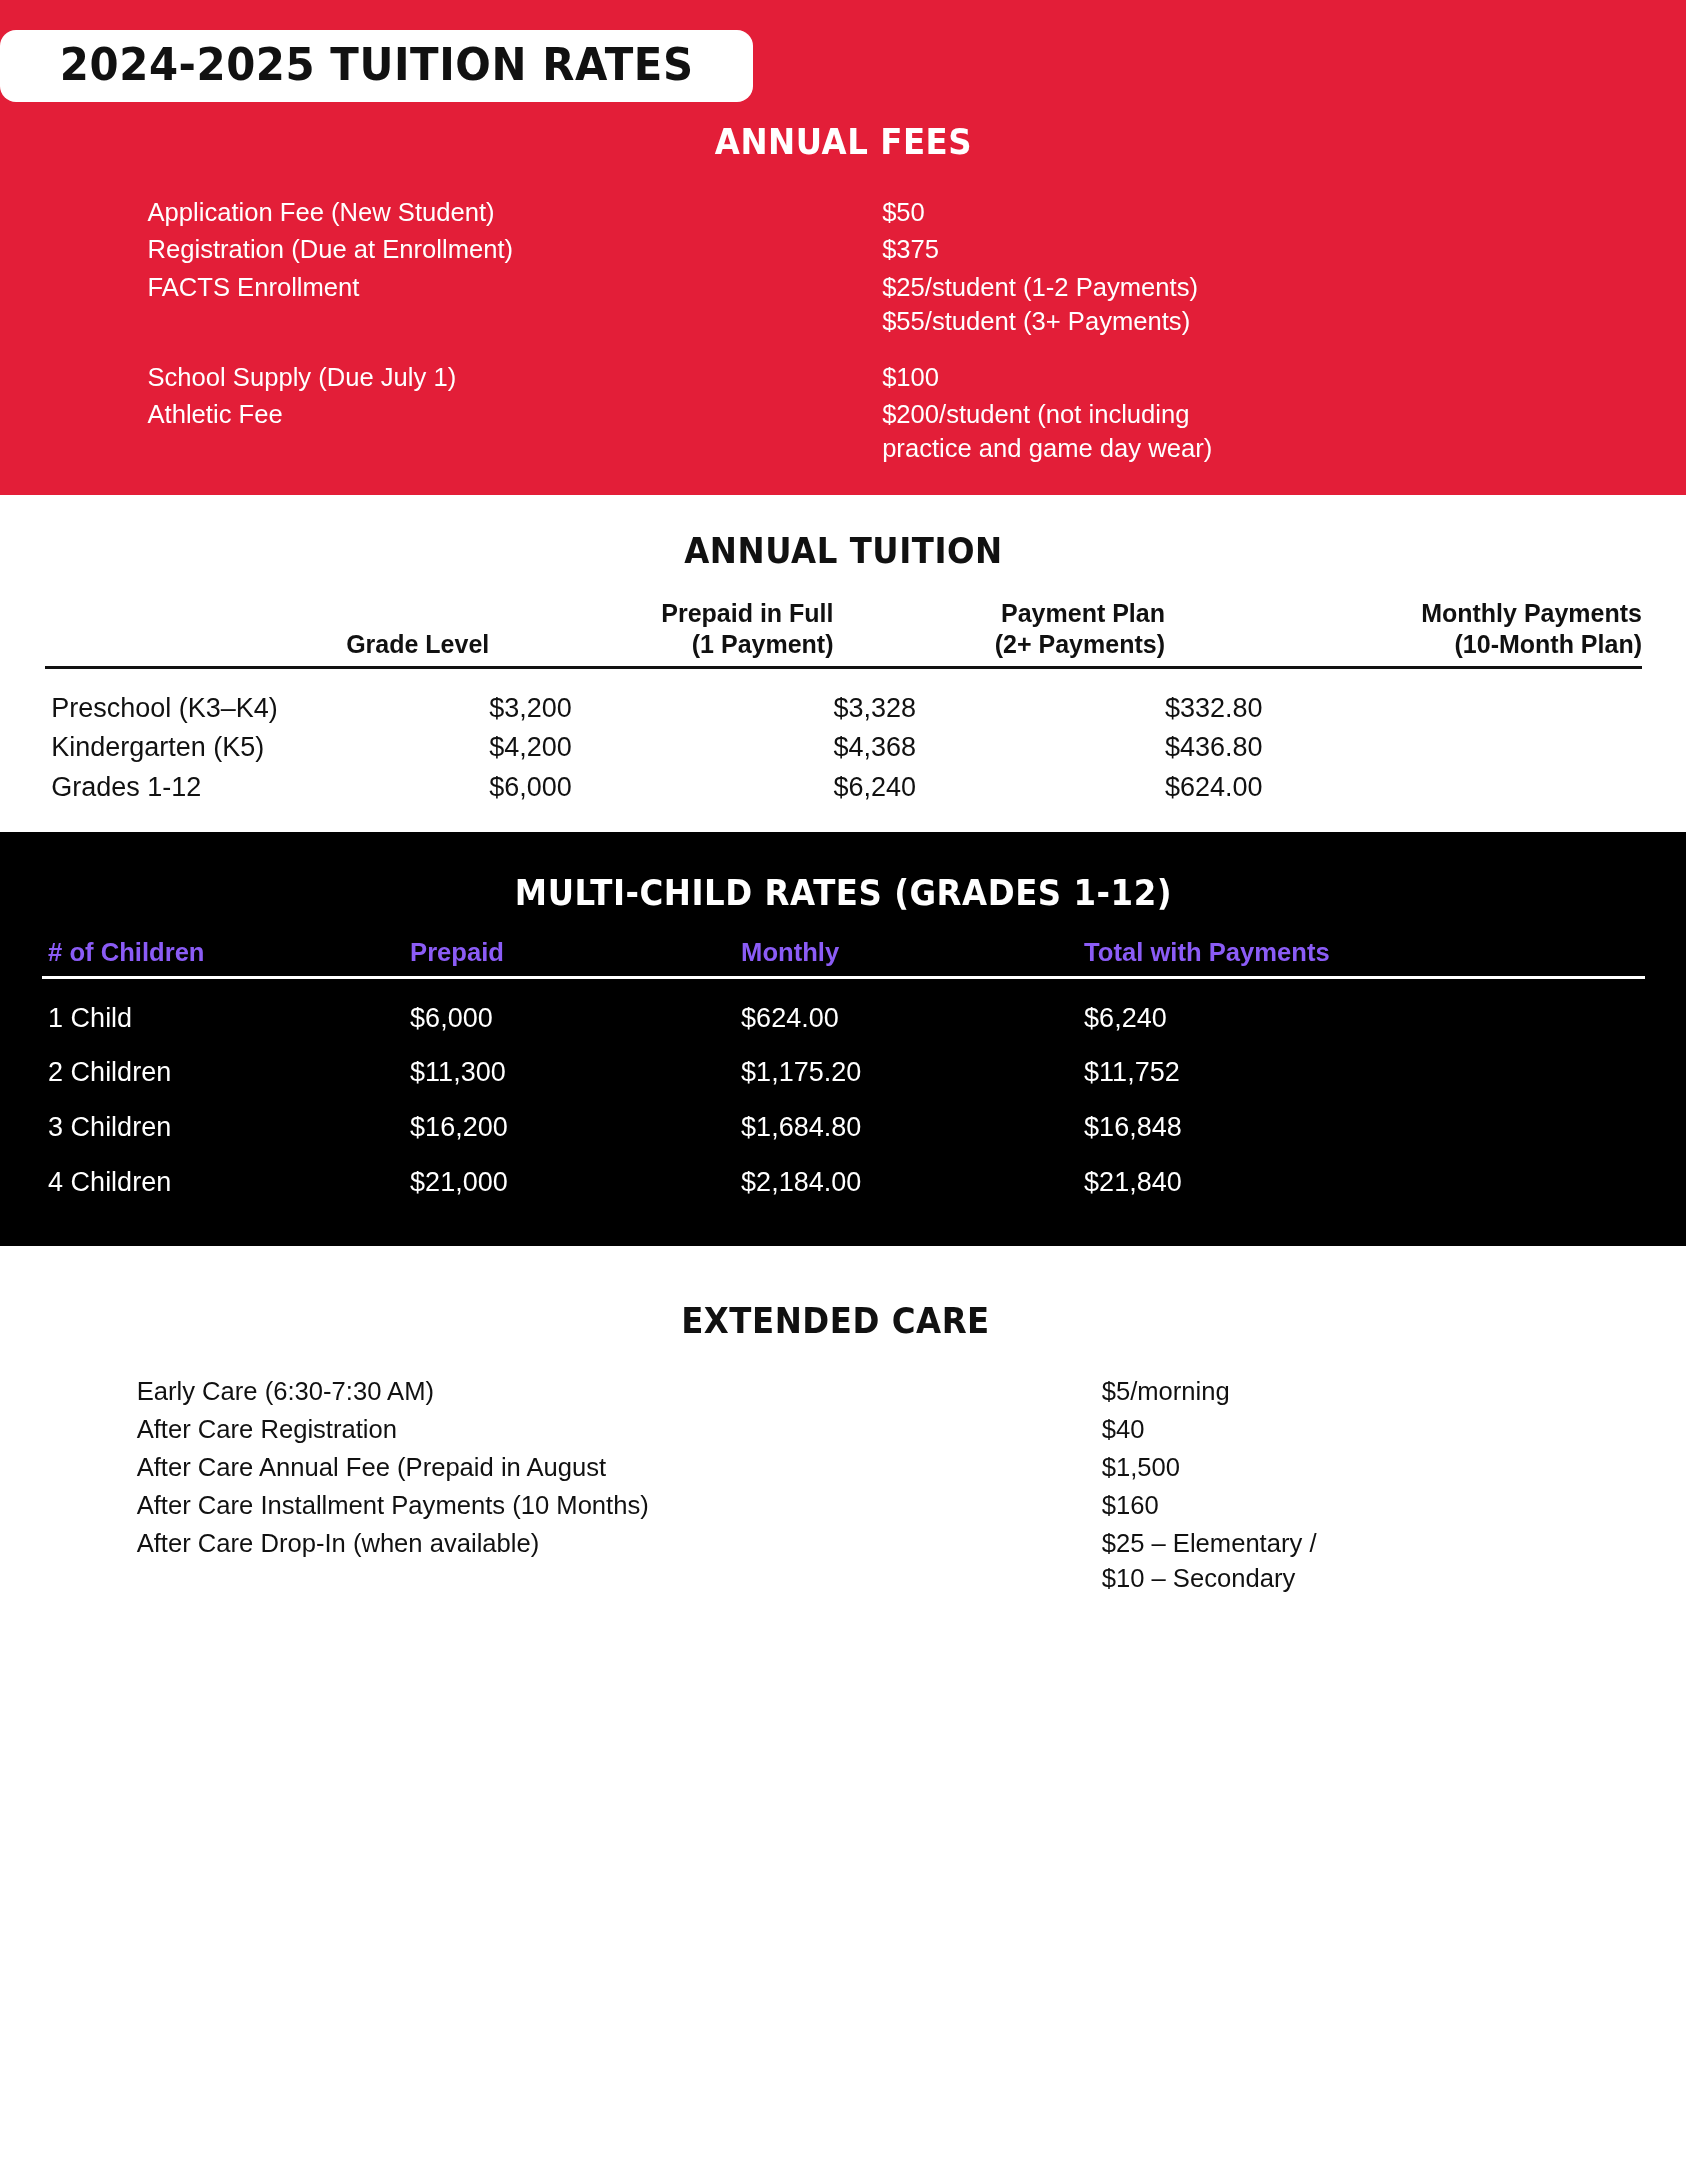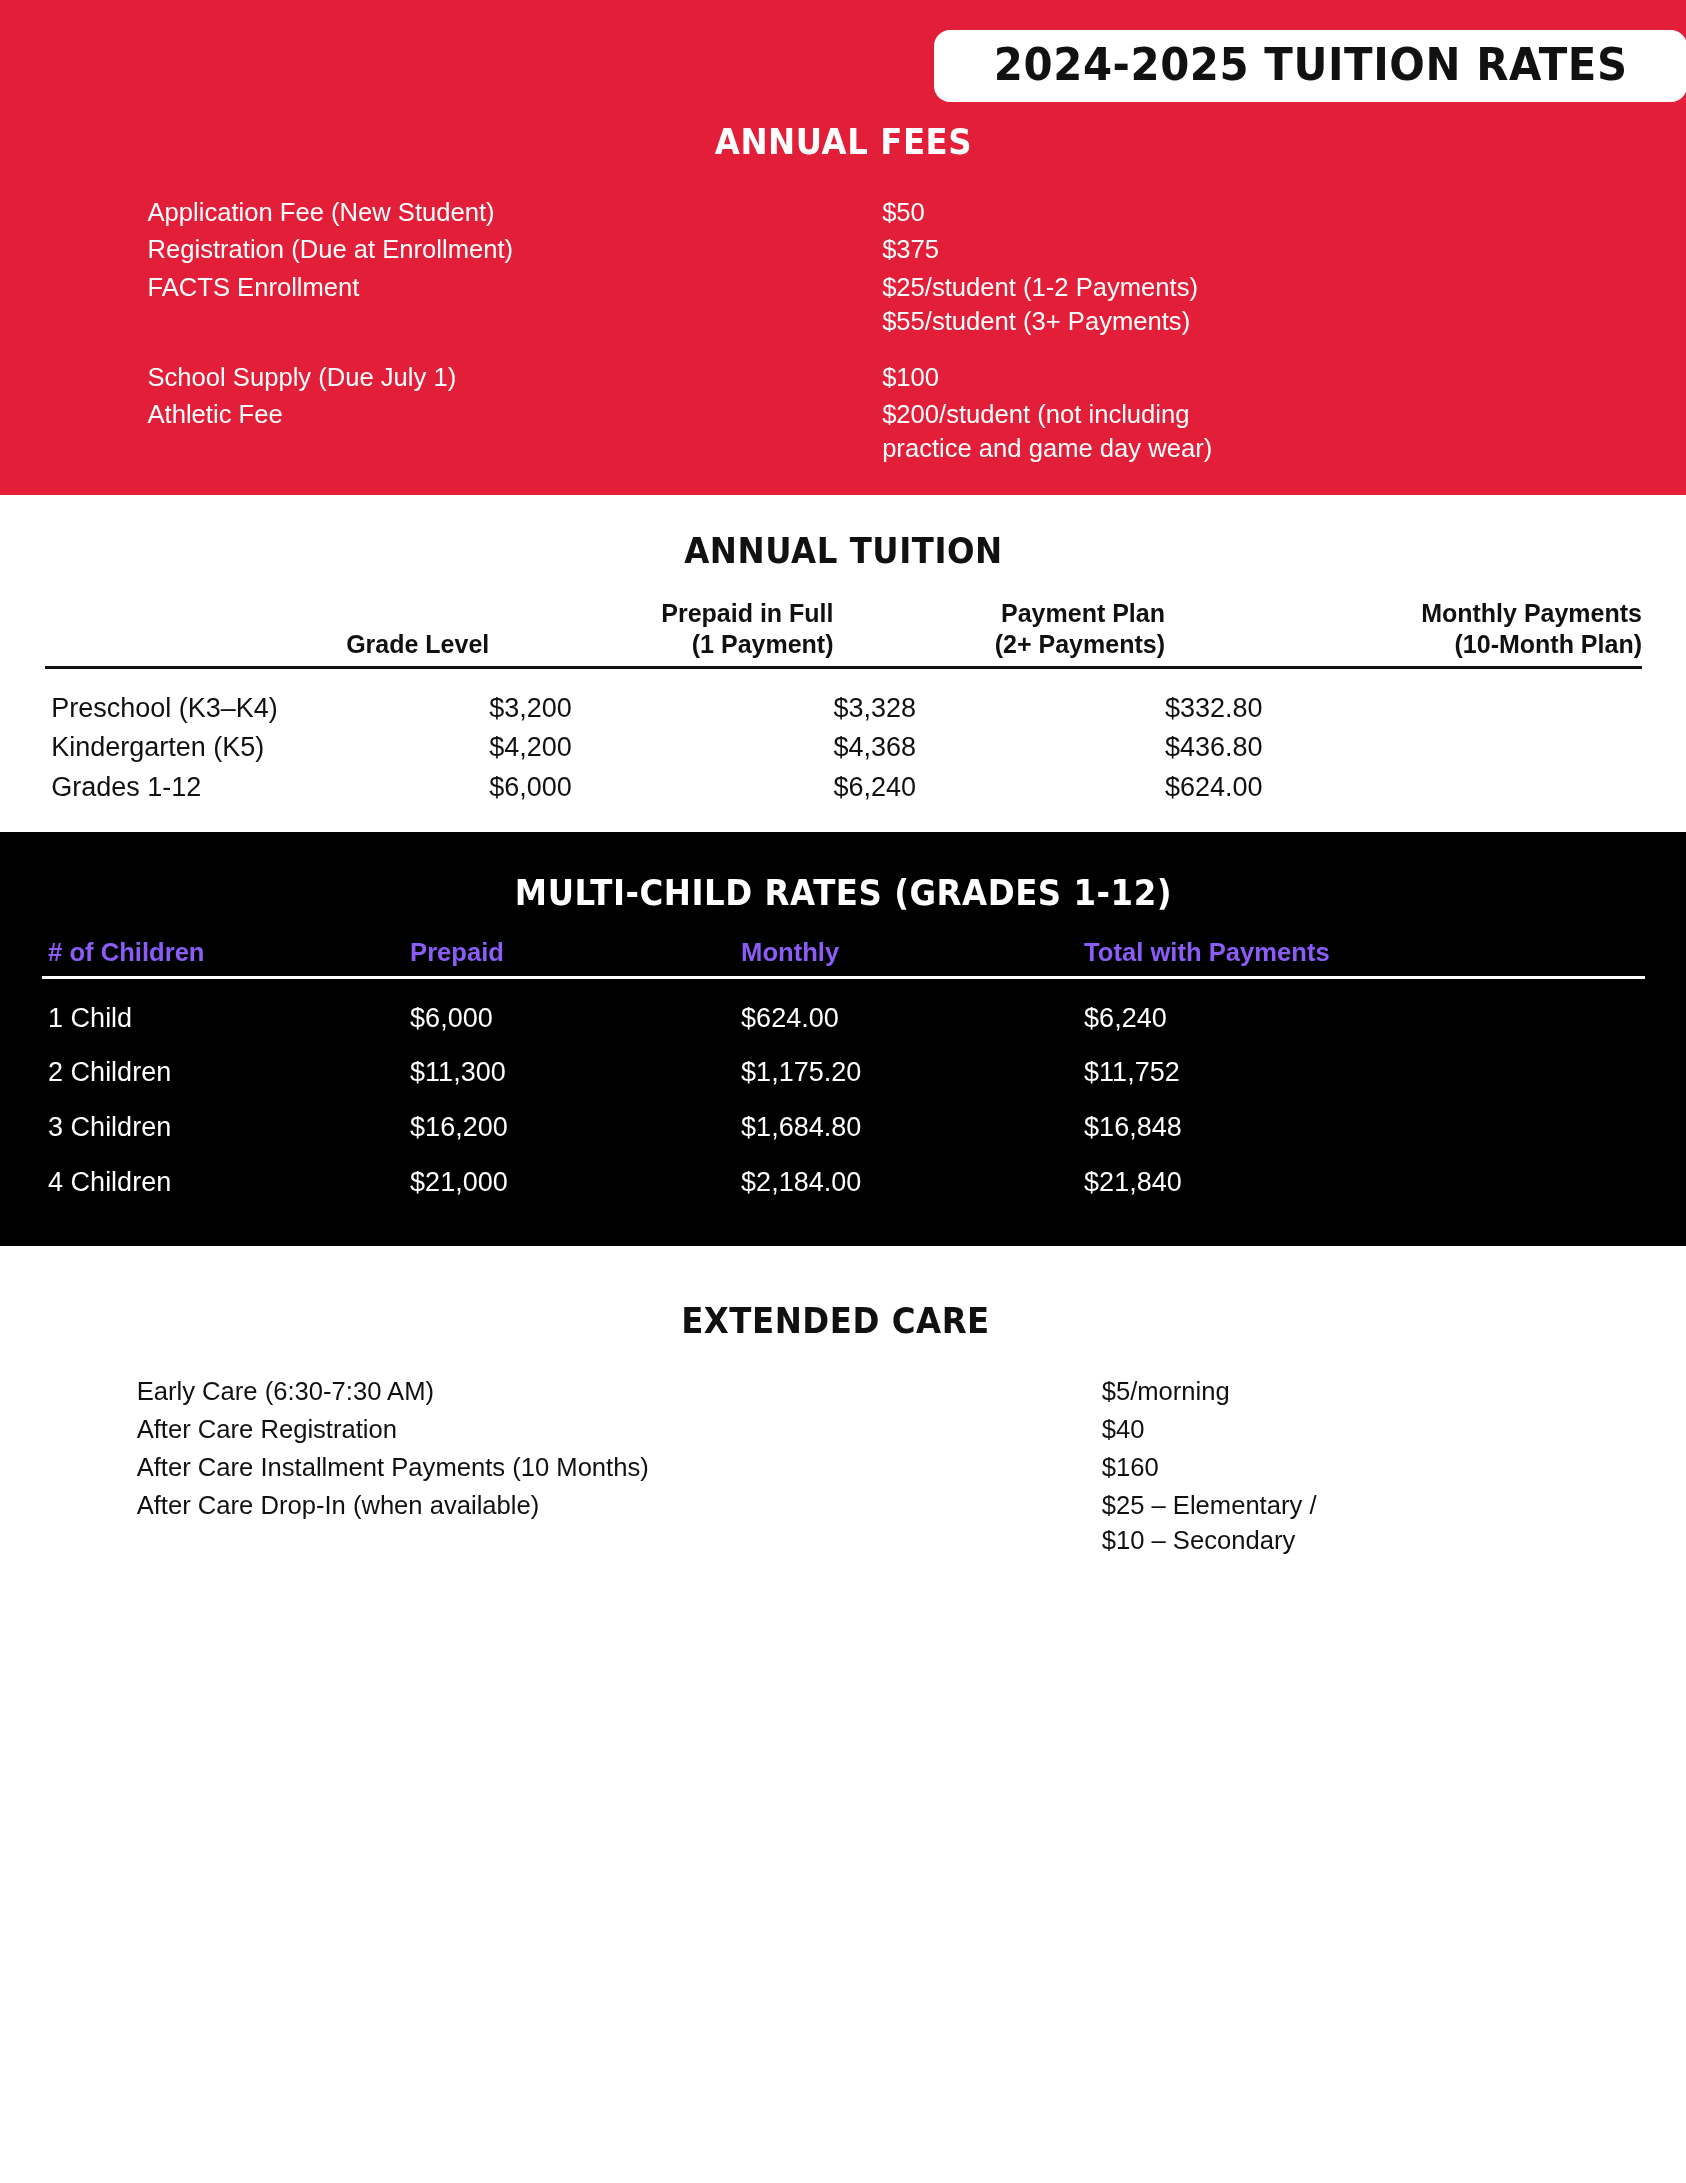--- a/index.html
+++ b/index.html
@@ -15,21 +15,21 @@
   }
 
   
   .fees-section {
     background: #e31e38;
     padding: 0 0 27.4px 0;
     position: relative;
   }
   .title-badge-wrap {
     display: flex;
-    justify-content: flex-end;
+    justify-content: flex-start;
     padding-top: 30px;
   }
   .title-badge {
     background: #ffffff;
     border-radius: 16px;
     padding: 11.2px 36px 13.7px 36px;
     box-shadow: 0 0 0 0 rgba(0,0,0,0);
   }
   .title-badge-text {
     font-family: "DejaVu Sans", sans-serif;
@@ -314,20 +314,26 @@
           <span>$5/morning</span>
         </td>
       </tr>
       <tr>
         <td class="ec-label">After Care Registration</td>
         <td class="ec-value">
           <span>$40</span>
         </td>
       </tr>
       <tr>
+        <td class="ec-label">After Care Annual Fee (Prepaid in August</td>
+        <td class="ec-value">
+          <span>$1,500</span>
+        </td>
+      </tr>
+      <tr>
         <td class="ec-label">After Care Installment Payments (10 Months)</td>
         <td class="ec-value">
           <span>$160</span>
         </td>
       </tr>
       <tr>
         <td class="ec-label">After Care Drop-In (when available)</td>
         <td class="ec-value">
           <span>$25 – Elementary /</span>
           <span class="ec-sub">$10 – Secondary</span>

